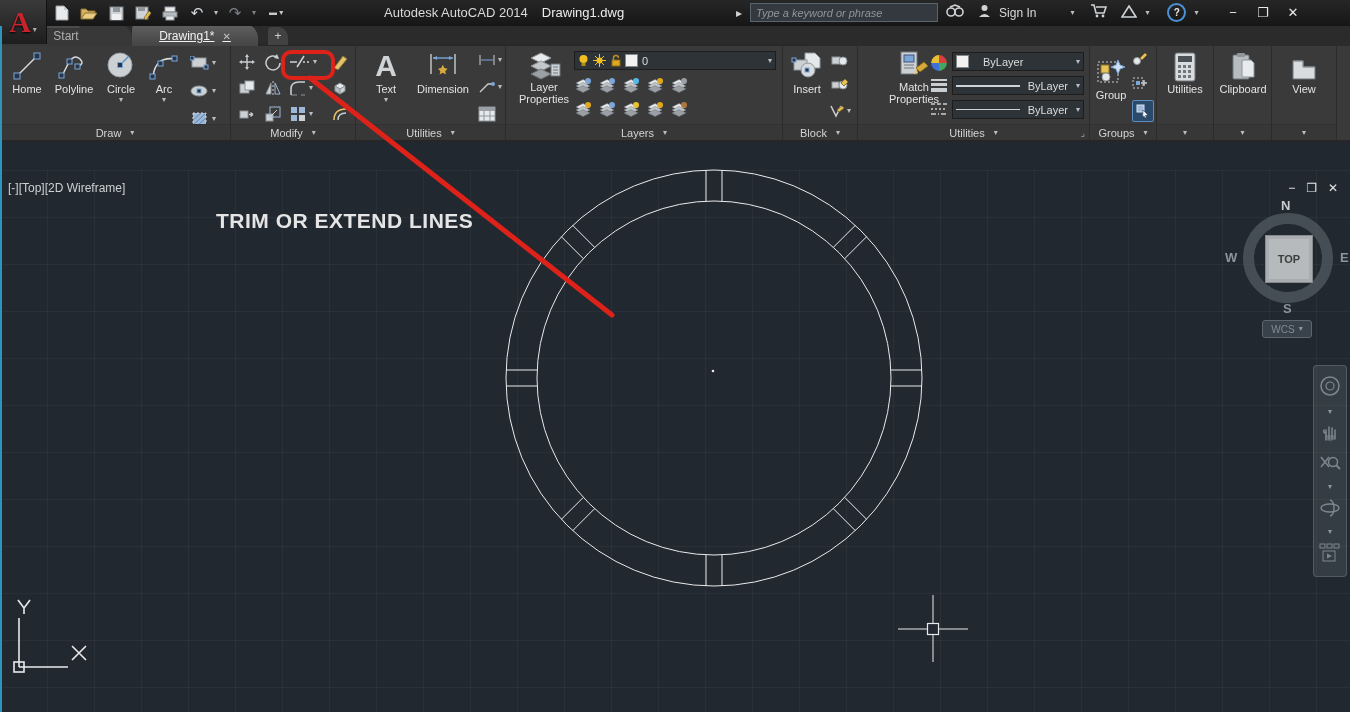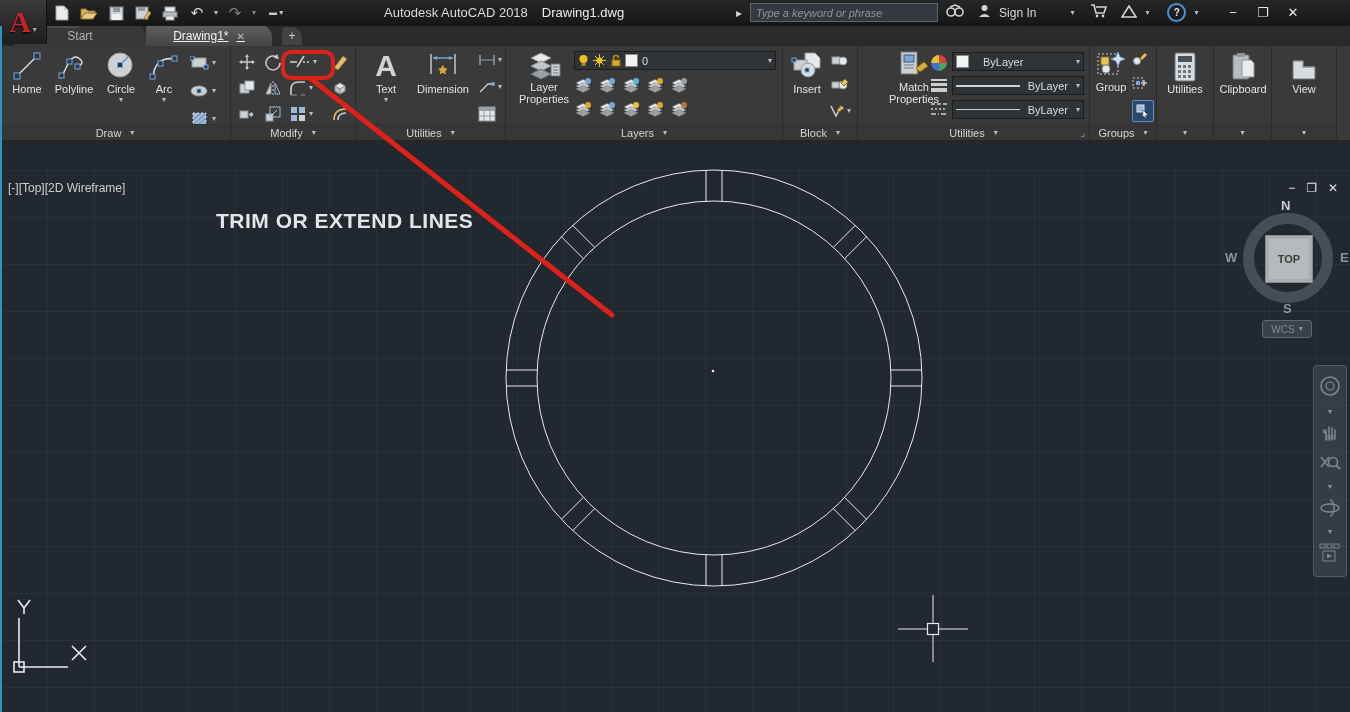--- a/index.html
+++ b/index.html
@@ -40,21 +40,21 @@
   .blabel{color:#e3e3e3;font-size:11px;line-height:12px;text-align:center;}
   .sicon{position:absolute;display:flex;align-items:center;gap:2px;}
   .combo{position:absolute;height:19px;background:#2e3337;border:1px solid #1d1d1d;display:flex;align-items:center;
          color:#dcdcdc;font-size:11px;box-sizing:border-box;padding:0 3px;gap:4px;}
   .combo .fill{flex:1;}
   .swatch{width:11px;height:11px;background:#f2f2f2;border:1px solid #888;}
   .lwline{flex:1;height:2px;background:#cfd3d6;margin-right:4px;}
   .pressed{background:#2b4a6b;border:1px solid #5d8cc0;border-radius:2px;}
 
   
-  #doctabs{left:0;top:142px;width:1350px;height:28px;background:#2b2b2b;z-index:20;display:flex;align-items:flex-end;padding-left:14px;box-sizing:border-box;}
+  #doctabs{left:0;top:142px;width:1350px;height:28px;background:#2b2b2b;z-index:20;display:flex;align-items:flex-end;box-sizing:border-box;}
   .dtab{height:24px;display:flex;align-items:center;justify-content:center;gap:8px;font-size:12px;
         border-radius:5px 14px 0 0;padding:0 20px;}
   .dtab.idle{background:#383838;color:#b0b0b0;width:92px;}
   .dtab.active{background:linear-gradient(#606060,#424242);color:#f2f2f2;width:86px;text-decoration:underline;}
   .dplus{width:20px;height:18px;margin-left:10px;background:#424242;border-radius:4px 10px 0 0;color:#cfcfcf;
          display:flex;align-items:center;justify-content:center;font-size:12px;margin-bottom:3px;}
 
   
   #canvas{left:0;top:170px;width:1350px;height:542px;z-index:1;background:#212830;
     background-image:linear-gradient(rgba(255,255,255,.035) 1px,transparent 1px),
@@ -146,21 +146,21 @@
           </svg>
         </span>
       <span class="qbtn" style="color:#d6dade;font-size:15px;">↶</span>
       <span class="cv">▾</span>
       <span class="qbtn" style="color:#7c8288;font-size:15px;">↷</span>
       <span class="cv" style="color:#7c8288;">▾</span>
       <span class="cv" style="margin-left:6px;color:#c8c8c8;">▬ ▾</span>
     </div>
 
     <div class="abs row" style="left:384px;top:5px;gap:14px;">
-      <span class="titletext">Autodesk AutoCAD 2018</span>
+      <span class="titletext">Autodesk AutoCAD 2014</span>
       <span class="titletext" style="color:#ececec;">Drawing1.dwg</span>
     </div>
 
     <div class="abs row" style="left:736px;top:3px;gap:8px;">
       <span class="tb-ic">▸</span>
       <input id="searchbox" placeholder="Type a keyword or phrase" style="">
       <span>
         <svg width="18" height="14" viewBox="0 0 18 14">
             <circle cx="5" cy="8" r="4" fill="none" stroke="#cfd3d6" stroke-width="1.6"></circle>
             <circle cx="13" cy="8" r="4" fill="none" stroke="#cfd3d6" stroke-width="1.6"></circle>
@@ -616,21 +616,21 @@
         <span class="cv" style="margin-left:4px;">▾</span>
       </div>
       <div class="pf">
         <span>Utilities</span>
         <span class="cv">▾</span>
         <span style="position:absolute;right:4px;color:#9aa0a5;font-size:9px;">⌟</span>
         </div>
     </div>
 
     <div class="panel" style="left:1090px;width:67px;">
-      <div class="bigbtn" style="left:2px;top:4px;width:38px;">
+      <div class="bigbtn" style="left:2px;top:12px;width:38px;">
         <svg width="30" height="30" viewBox="0 0 30 30">
           <rect x="2" y="4" width="20" height="20" fill="none" stroke="#c9ced2" stroke-dasharray="2 2"></rect>
           <rect x="5" y="7" width="8" height="8" fill="#e8c353" stroke="#8a7236"></rect>
           <circle cx="10" cy="19" r="4" fill="#e6e9eb" stroke="#8f969b"></circle>
           <path d="M22 2 l2 5 l5 2 l-5 2 l-2 5 l-2 -5 l-5 -2 l5 -2 z" fill="#cfe2f5" stroke="#7aa7d8"></path>
           </svg>
         <span class="blabel">Group</span>
       </div>
       <div class="sicon" style="left:42px;top:6px;">
         <svg width="16" height="14" viewBox="0 0 16 14">

